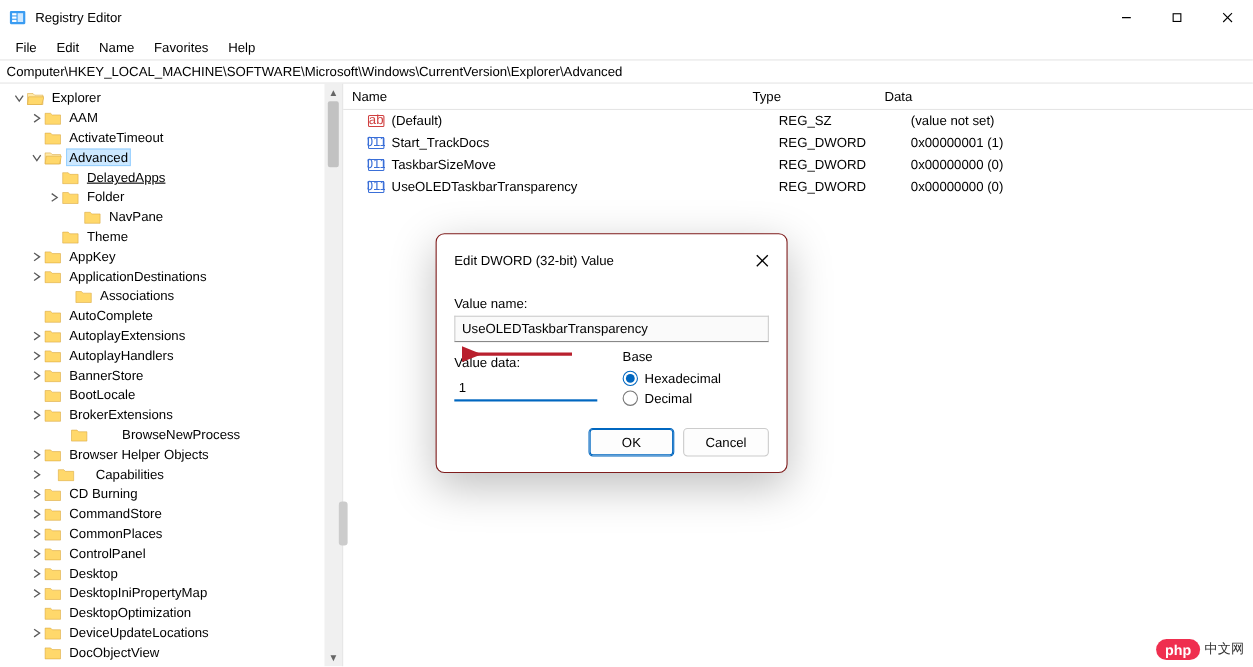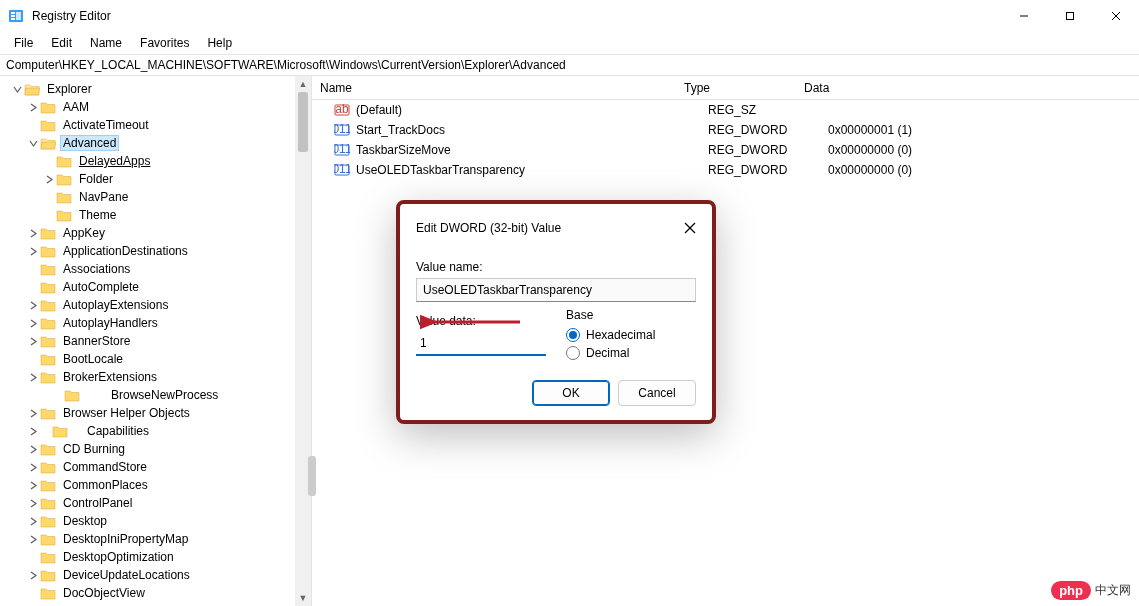--- a/index.html
+++ b/index.html
@@ -35,21 +35,21 @@
 .col-data { flex: 1; }
 .list-row { display: flex; align-items: center; height: 20px; padding-left: 6px; cursor: default; margin-left: 16px; }
 .list-row .val-icon { width: 16px; height: 16px; margin-right: 6px; }
 .list-row .cell-name { width: 352px; }
 .list-row .cell-type { width: 120px; }
 .list-row .cell-data { flex: 1; }
 
 .splitter-grip { position: absolute; left: -4px; top: 380px; width: 8px; height: 40px; background: #ccc; border-radius: 3px; }
 
 
-.dialog-shadow { position: absolute; left: 396px; top: 200px; width: 320px; background: #fff; border: 4px solid #7f1d1d; border-radius: 8px; box-shadow: 0 12px 40px rgba(0,0,0,0.25); }
+.dialog-shadow { position: absolute; left: 396px; top: 212px; width: 320px; background: #fff; border: 1px solid #7f1d1d; border-radius: 8px; box-shadow: 0 12px 40px rgba(0,0,0,0.25); }
 .dlg-title { display: flex; align-items: center; padding: 10px 8px 8px 16px; }
 .dlg-title .t { flex: 1; font-size: 12px; }
 .dlg-title .x { width: 28px; height: 28px; display: flex; align-items: center; justify-content: center; border-radius: 4px; }
 .dlg-body { padding: 4px 16px 14px 16px; }
 .dlg-label { color: #000; margin-top: 6px; margin-bottom: 4px; }
 .dlg-ro-field { border: 1px solid #ccc; border-bottom: 1px solid #888; background: #fafafa; padding: 4px 6px; margin-bottom: 6px; }
 .dlg-row { display: flex; gap: 20px; margin-top: 4px; }
 .dlg-col { flex: 1; }
 .dlg-input { width: 130px; border: none; border-bottom: 2px solid #0067c0; background: #fff; padding: 4px 4px; outline: none; font-size: 12px; }
 .fieldset-label { margin-bottom: 6px; }
@@ -171,21 +171,21 @@
           <span class="twisty">
             <svg width="9" height="9">
               <path d="M2 1 L7 4.5 L2 8" fill="none" stroke="#5b5b5b" stroke-width="1.2"></path>
             </svg>
           </span>
           <span class="folder-icon"><svg viewBox="0 0 16 13">
               <path d="M1 2 h5 l1.5 1.5 H15 V12 H1 Z" fill="#ffd86b" stroke="#d9a63a" stroke-width="0.5"></path>
             </svg></span>
           <span class="label-text">Folder</span>
         </div>
-        <div class="tree-row" style="padding-left: 42px; align-items: center;">
+        <div class="tree-row" style="padding-left: 62px; align-items: center;">
           <span class="twisty empty"></span>
           <span class="folder-icon"><svg viewBox="0 0 16 13">
               <path d="M1 2 h5 l1.5 1.5 H15 V12 H1 Z" fill="#ffd86b" stroke="#d9a63a" stroke-width="0.5"></path>
             </svg></span>
           <span class="label-text">NavPane</span>
         </div>
         <div class="tree-row" style="padding-left: 42px;">
           <span class="twisty empty"></span>
           <span class="folder-icon"><svg viewBox="0 0 16 13">
               <path d="M1 2 h5 l1.5 1.5 H15 V12 H1 Z" fill="#ffd86b" stroke="#d9a63a" stroke-width="0.5"></path>
@@ -207,21 +207,21 @@
           <span class="twisty">
             <svg width="9" height="9">
               <path d="M2 1 L7 4.5 L2 8" fill="none" stroke="#5b5b5b" stroke-width="1.2"></path>
             </svg>
           </span>
           <span class="folder-icon"><svg viewBox="0 0 16 13">
               <path d="M1 2 h5 l1.5 1.5 H15 V12 H1 Z" fill="#ffd86b" stroke="#d9a63a" stroke-width="0.5"></path>
             </svg></span>
           <span class="label-text">ApplicationDestinations</span>
         </div>
-        <div class="tree-row" style="padding-left: 26px;">
+        <div class="tree-row" style="padding-left: 26px; margin-left: 28px;">
           <span class="twisty empty"></span>
           <span class="folder-icon"><svg viewBox="0 0 16 13">
               <path d="M1 2 h5 l1.5 1.5 H15 V12 H1 Z" fill="#ffd86b" stroke="#d9a63a" stroke-width="0.5"></path>
             </svg></span>
           <span class="label-text">Associations</span>
         </div>
         <div class="tree-row" style="padding-left: 26px;">
           <span class="twisty empty"></span>
           <span class="folder-icon"><svg viewBox="0 0 16 13">
               <path d="M1 2 h5 l1.5 1.5 H15 V12 H1 Z" fill="#ffd86b" stroke="#d9a63a" stroke-width="0.5"></path>
@@ -416,20 +416,21 @@
       <div class="col col-data">Data</div>
     </div>
     <div id="list-rows">
         <div class="list-row">
           <span class="val-icon"><svg viewBox="0 0 16 16">
               <rect x="1" y="3" width="14" height="10" rx="1" fill="#fff" stroke="#d04040"></rect>
               <text x="8" y="11" text-anchor="middle" font-size="7" fill="#d04040" font-family="sans-serif">ab</text>
             </svg></span>
           <span class="cell-name">(Default)</span>
           <span class="cell-type">REG_SZ</span>
+          <span class="cell-data">(value not set)</span>
         </div>
         <div class="list-row">
           <span class="val-icon"><svg viewBox="0 0 16 16">
               <rect x="1" y="3" width="14" height="10" rx="1" fill="#fff" stroke="#3a6fd8"></rect>
               <text x="8" y="11" text-anchor="middle" font-size="6" fill="#3a6fd8" font-family="sans-serif">011</text>
             </svg></span>
           <span class="cell-name">Start_TrackDocs</span>
           <span class="cell-type">REG_DWORD</span>
           <span class="cell-data">0x00000001 (1)</span>
         </div>

